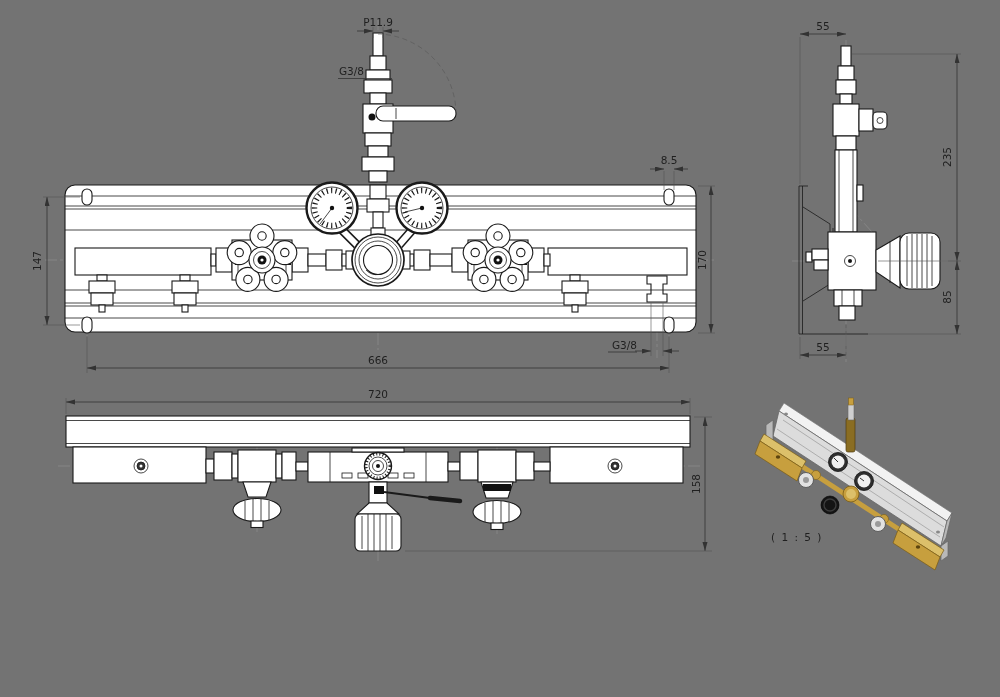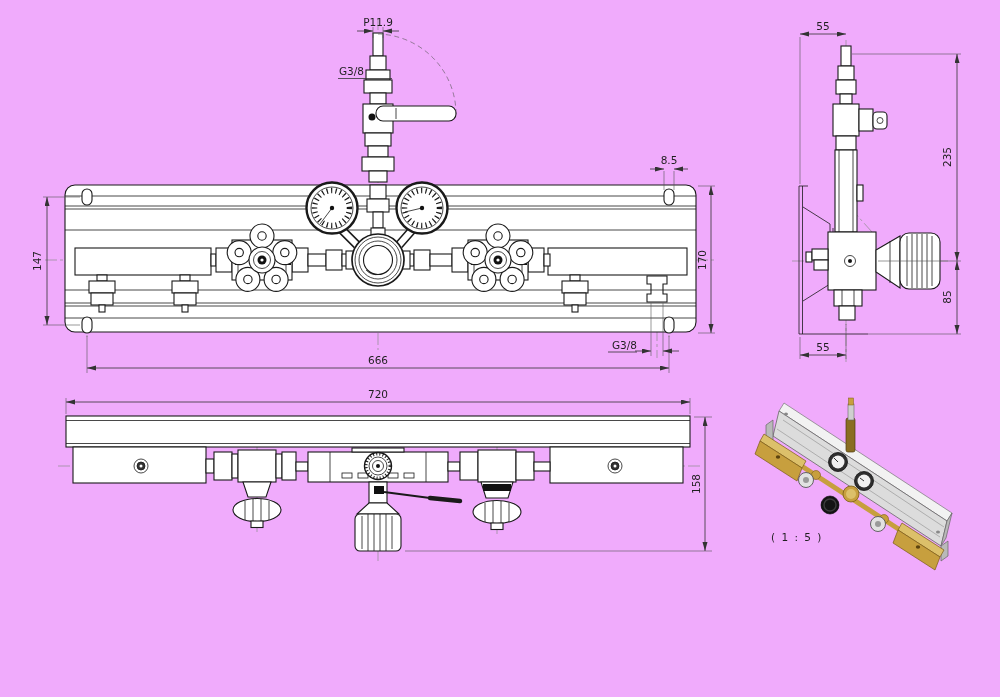--- a/index.html
+++ b/index.html
@@ -1,16 +1,16 @@
 <!DOCTYPE html>
 <html><head>
 <meta charset="utf-8">
 <style>
   html,body{margin:0;padding:0;background:#ffffff;}
-  .sheet{position:relative;width:1000px;height:697px;background:#f0abfc;overflow:hidden;
+  .sheet{position:relative;width:1000px;height:697px;background:#737373;overflow:hidden;
          font-family:"DejaVu Sans",sans-serif;}
   svg{position:absolute;left:0;top:0;}
   .ol   {stroke:#1a1a1a;stroke-width:1.1;fill:#fff;}
   .olf  {stroke:#1a1a1a;stroke-width:1.1;fill:none;}
   .ol2  {stroke:#1a1a1a;stroke-width:0.8;fill:none;}
   .blk  {fill:#111;stroke:none;}
   .cl   {stroke:#8c8c8c;stroke-width:0.7;stroke-dasharray:12 3 3 3;fill:none;}
   .dim  {stroke:#333;stroke-width:0.8;fill:none;}
   .ext  {stroke:#555;stroke-width:0.6;fill:none;}
   .dtxt {font-size:10.5px;fill:#1f1f1f;}

